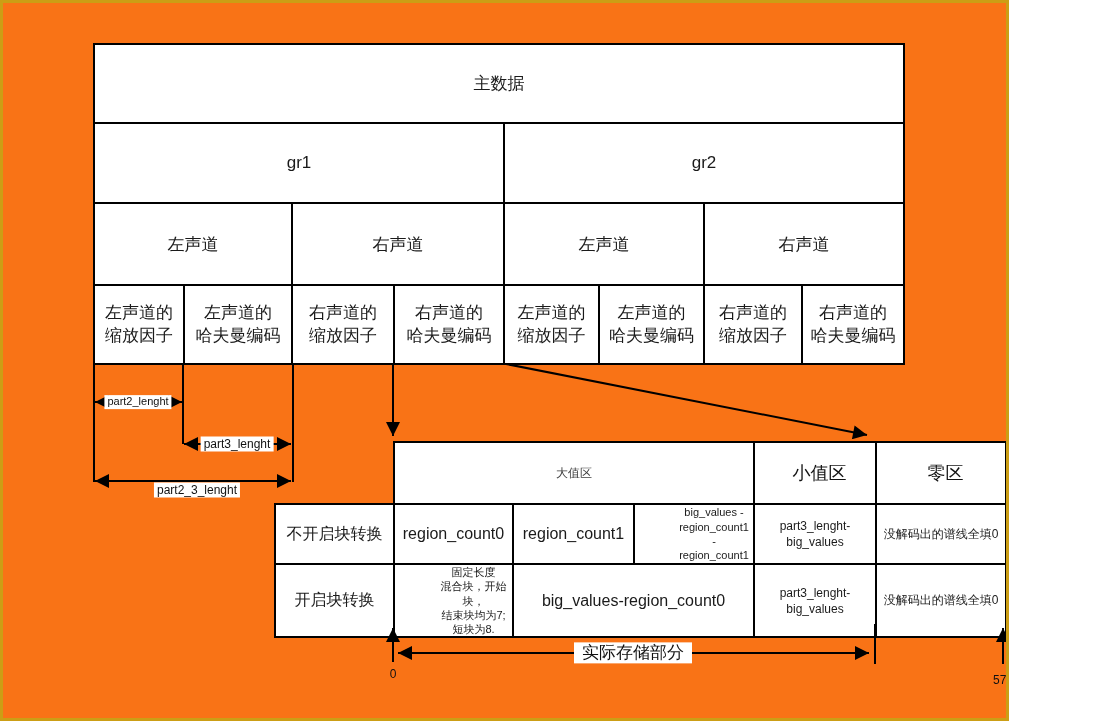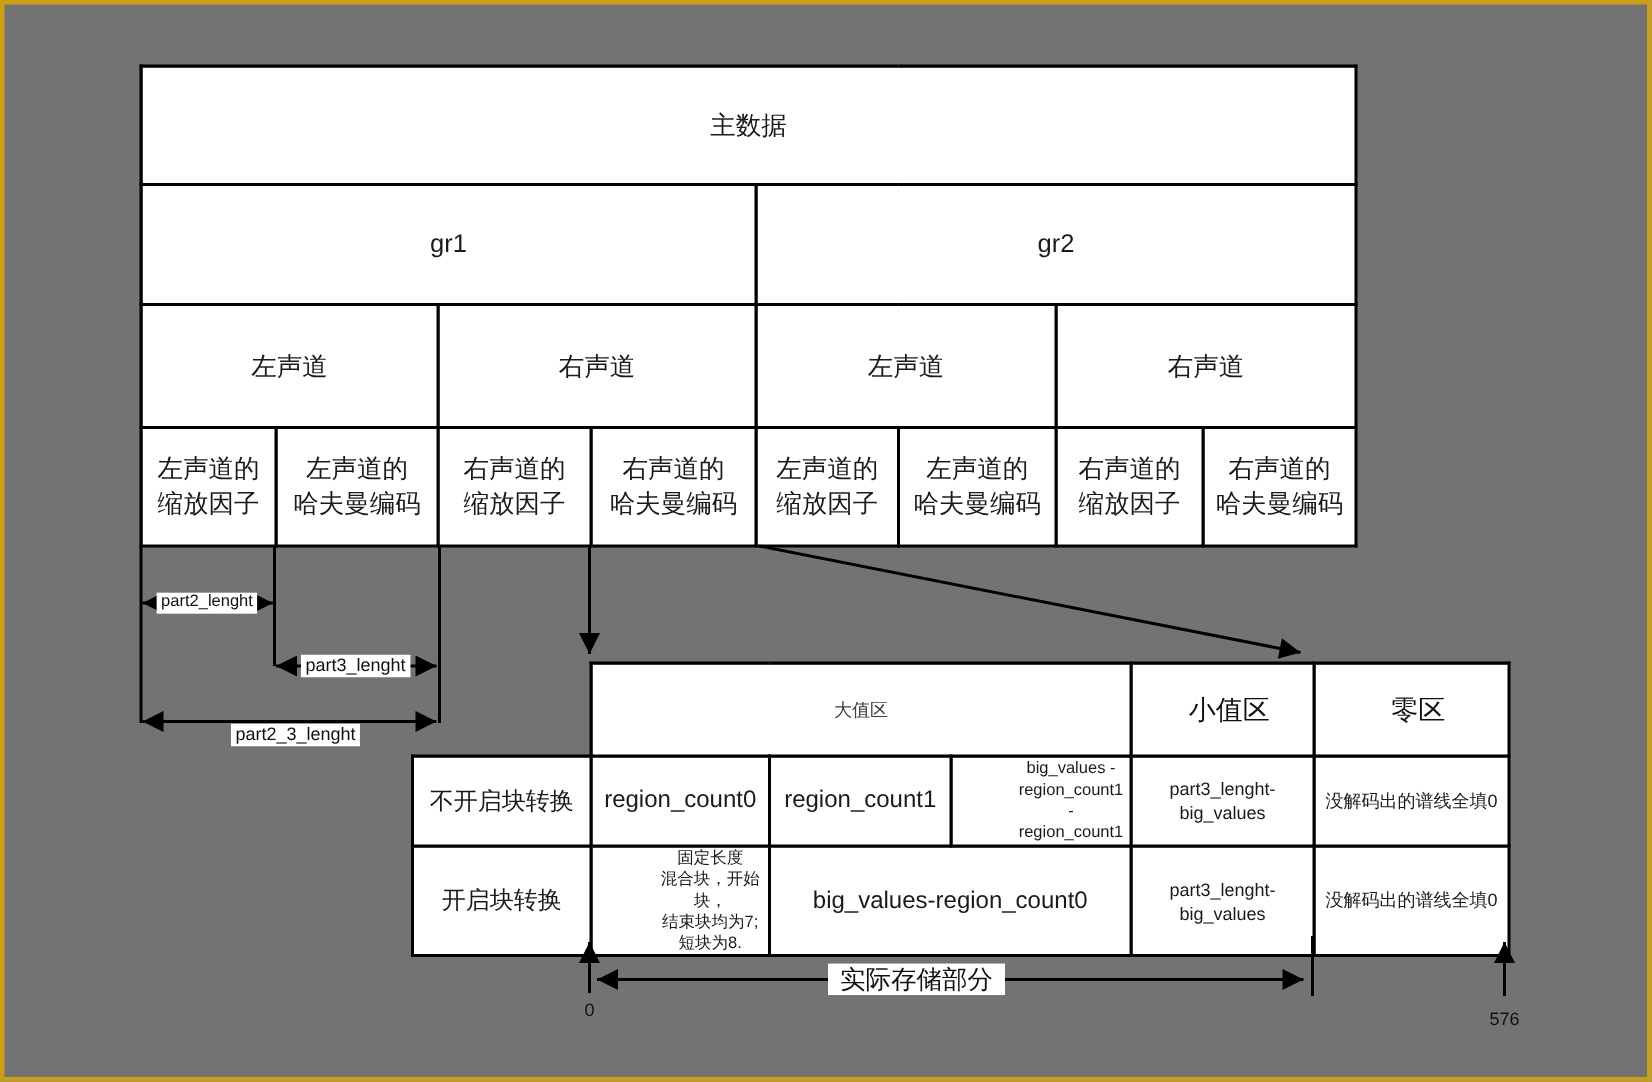--- a/index.html
+++ b/index.html
@@ -1,19 +1,19 @@
 <!DOCTYPE html>
 <html><head>
 <meta charset="utf-8">
 <style>
   html,body{margin:0;padding:0;}
   body{font-family:"Liberation Sans","DejaVu Sans",sans-serif;background:#fff;}
   .stage{
-    position:relative;width:1101px;height:721px;box-sizing:border-box;
-    background:#737373;border:3px solid #CC9E15;overflow:hidden;text-decoration:underline;
+    position:relative;width:1009px;height:721px;box-sizing:border-box;
+    background:#f97316;border:3px solid #CC9E15;overflow:hidden;text-decoration:underline;
   }
   table{border-collapse:collapse;table-layout:fixed;position:absolute;background:transparent;}
   td{
     border:2px solid #000;background:#fff;text-align:center;vertical-align:middle;
     padding:0 2px;color:#1a1a1a;overflow:hidden;
   }
   td.ghost{border:none;background:transparent;}
   #t1{left:90px;top:40px;width:810px;}
   #t1 td{font-size:17px;}
   #t1 .two-line{font-size:17px;line-height:1.3;margin-left:16px;}
@@ -26,21 +26,21 @@
   #t2 td.zero-cell{font-size:12px;}
   svg.overlay{position:absolute;left:0;top:0;pointer-events:none;}
   .lbl{
     position:absolute;transform:translate(-50%,-50%);white-space:nowrap;
     background:#fff;color:#111;text-align:left;padding:0 3px;line-height:1.25;
   }
   .lbl.bare{background:transparent;padding:0;}
   #lbl-part2{left:135px;top:399px;font-size:11px;}
   #lbl-part3{left:234px;top:441px;font-size:12px;}
   #lbl-part23{left:194px;top:487px;font-size:12px;}
-  #lbl-storage{left:608px;top:650px;font-size:17px;padding:0 8px;}
+  #lbl-storage{left:630px;top:650px;font-size:17px;padding:0 8px;}
   #lbl-zero{left:390px;top:671px;font-size:12px;}
   #lbl-576{left:1000px;top:677px;font-size:12px;}
 </style>
 </head>
 <body>
 
 <div class="stage">
 
   <table id="t1">
     <colgroup>

